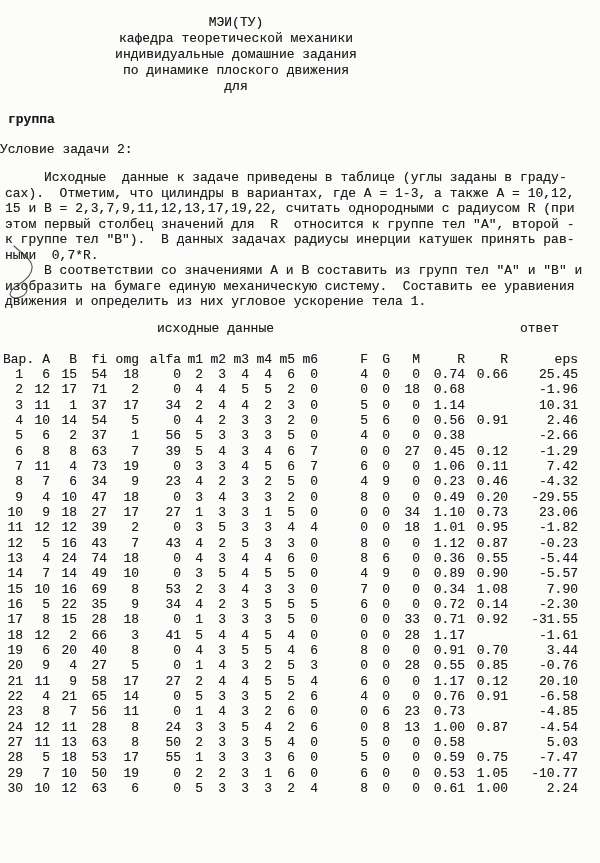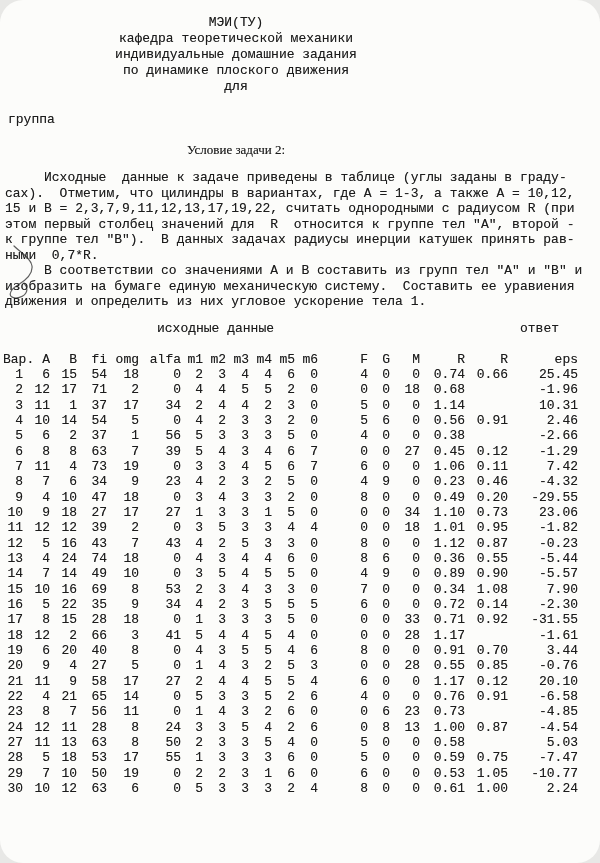--- a/index.html
+++ b/index.html
@@ -6,31 +6,30 @@
   .page{
     position:relative;
     width:600px;height:863px;
     margin:0 auto;
     background:#fcfcfa;
     overflow:hidden;
     font-family:"Liberation Mono","DejaVu Sans Mono",monospace;
     font-size:13px;
     color:#1c1c1c;
     text-shadow:0 0 .4px rgba(20,20,20,.45);
-    border-radius:23px;
   }
   .letterhead{
     margin-top:15px;
     width:472px;
     text-align:center;
     white-space:pre-line;
     line-height:16px;
   }
-  .group-label{margin:17px 0 0 8px;line-height:16px;}
-  .task-title{margin:14px 0 0 0;width:472px;text-align:center;line-height:16px;font-family:Liberation Serif, serif;}
+  .group-label{margin:17px 0 0 8px;line-height:16px;font-weight:bold;}
+  .task-title{margin:14px 0 0 0;width:472px;line-height:16px;}
   .problem-text{
     margin:12px 0 0 5px;
     white-space:pre;
     line-height:15.5px;
   }
   .caption-row{position:relative;margin-top:11px;height:16px;line-height:16px;}
   .caption-left{position:absolute;left:157px;}
   .caption-right{position:absolute;right:41px;margin-left:32px;}
   table.data-table{
     table-layout:fixed;

